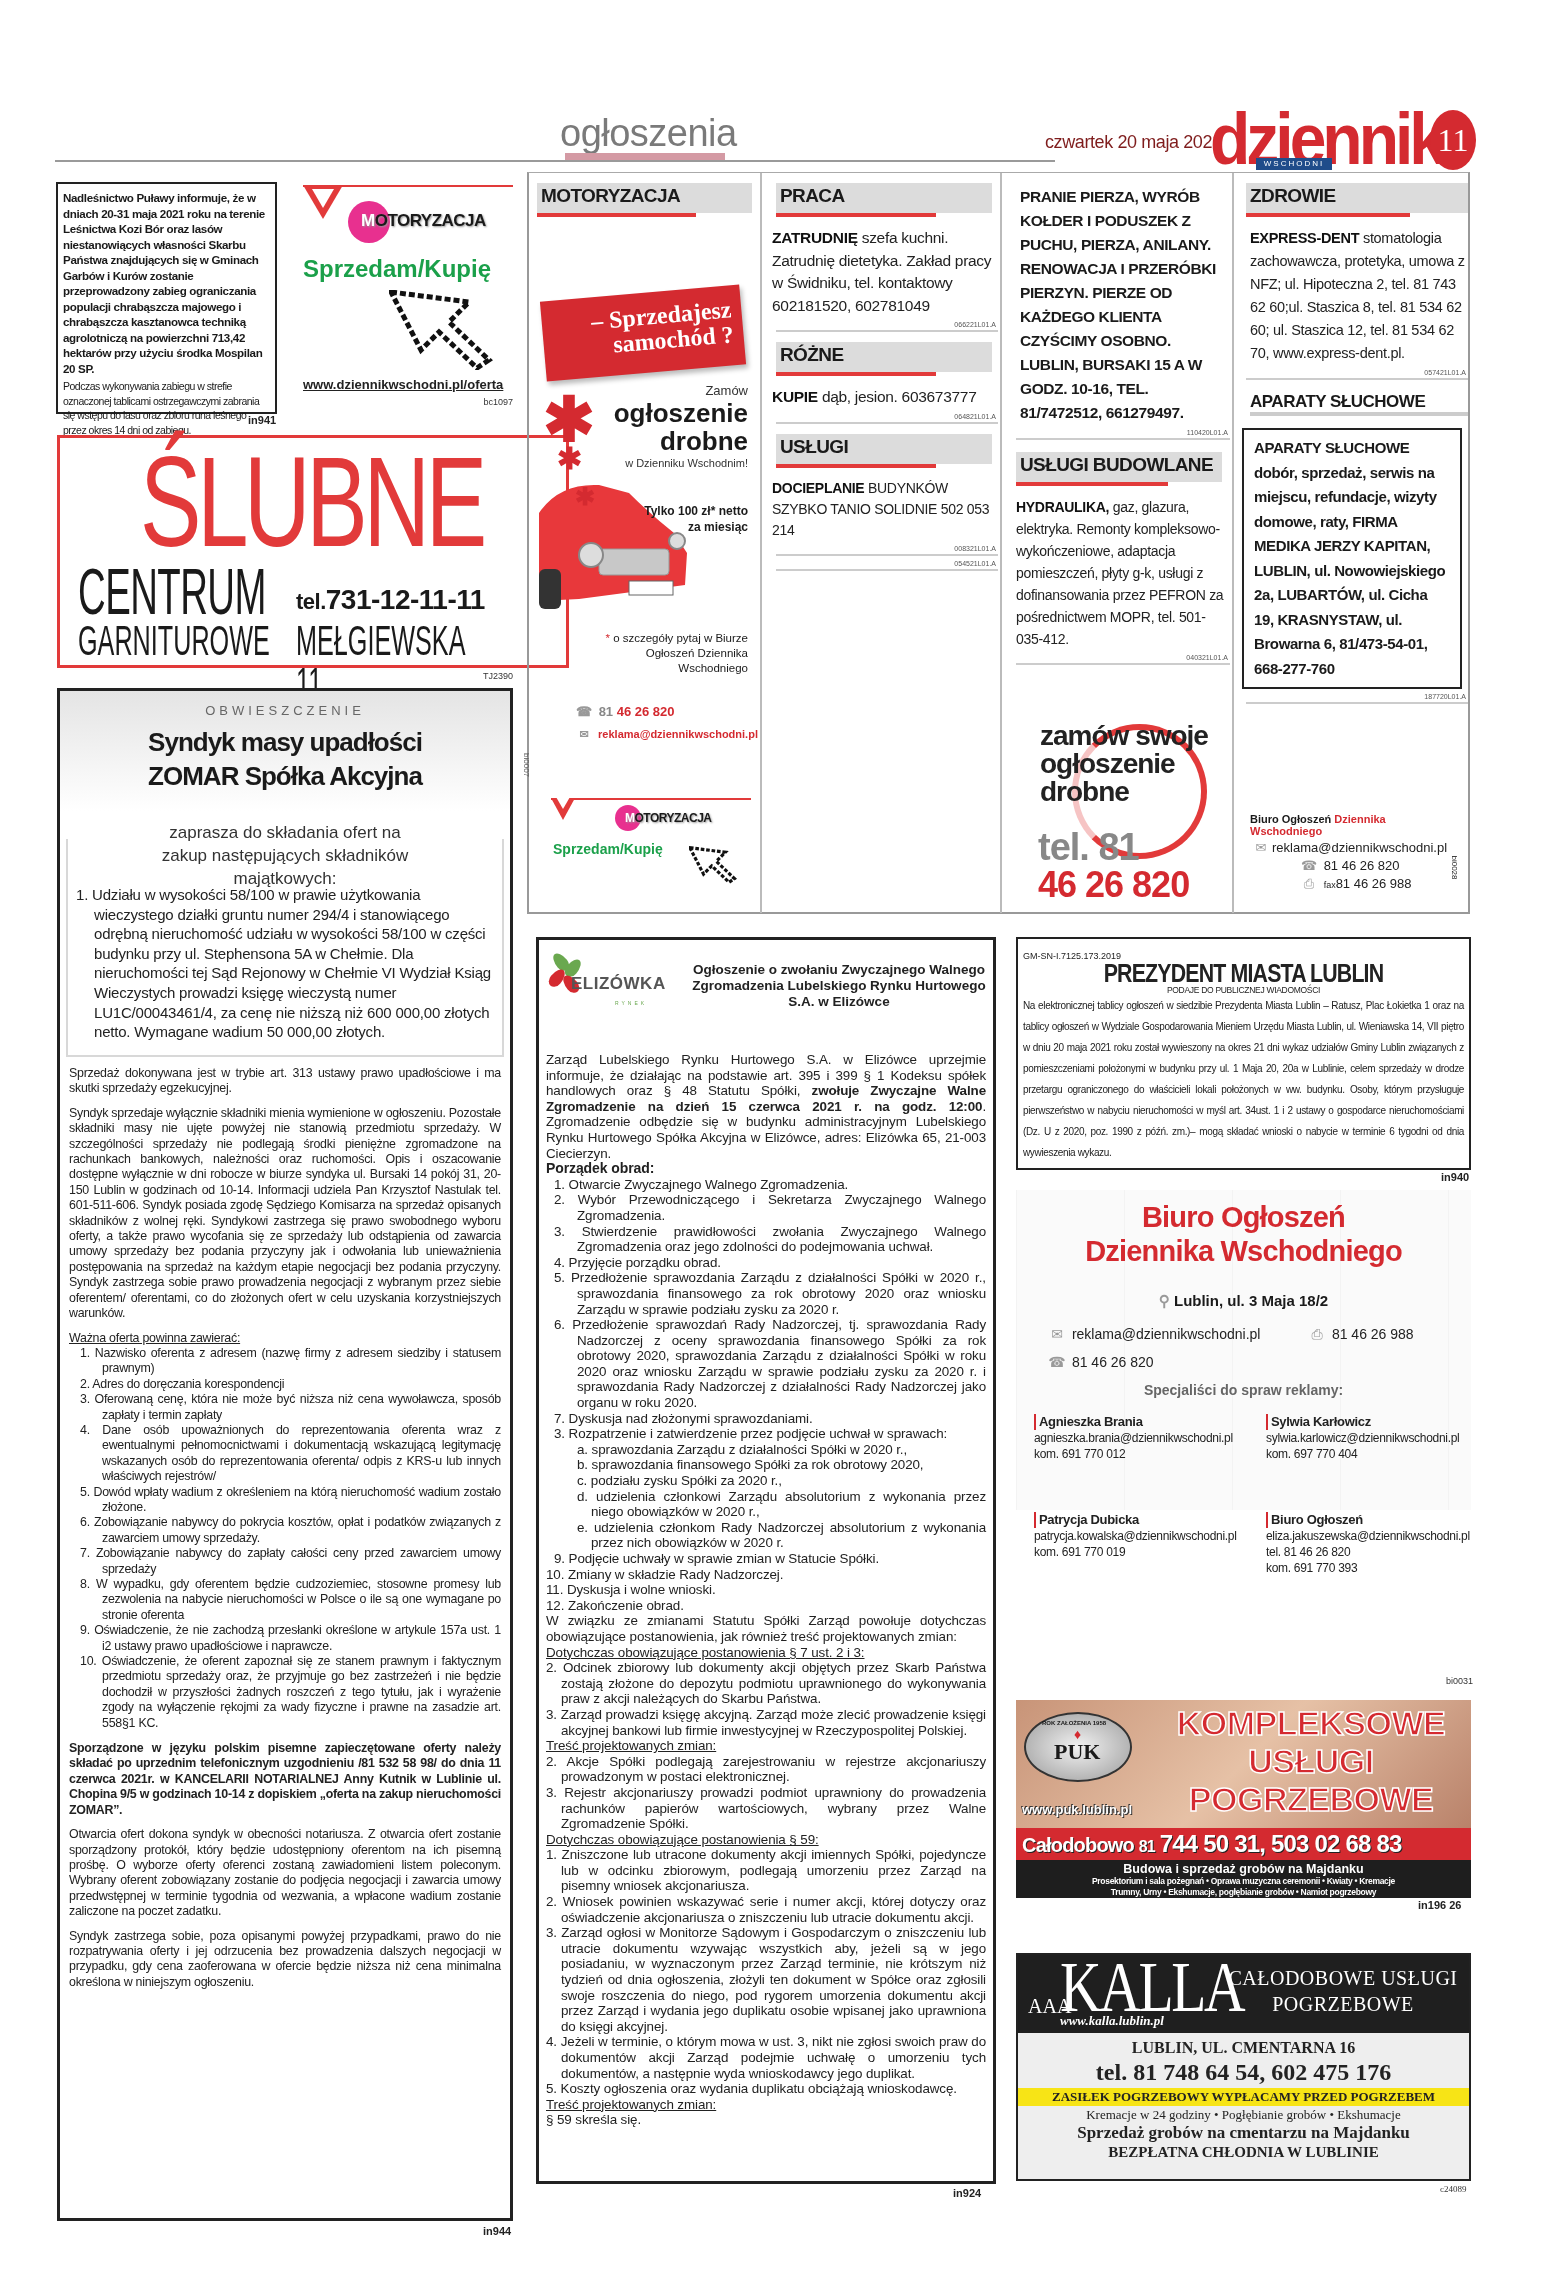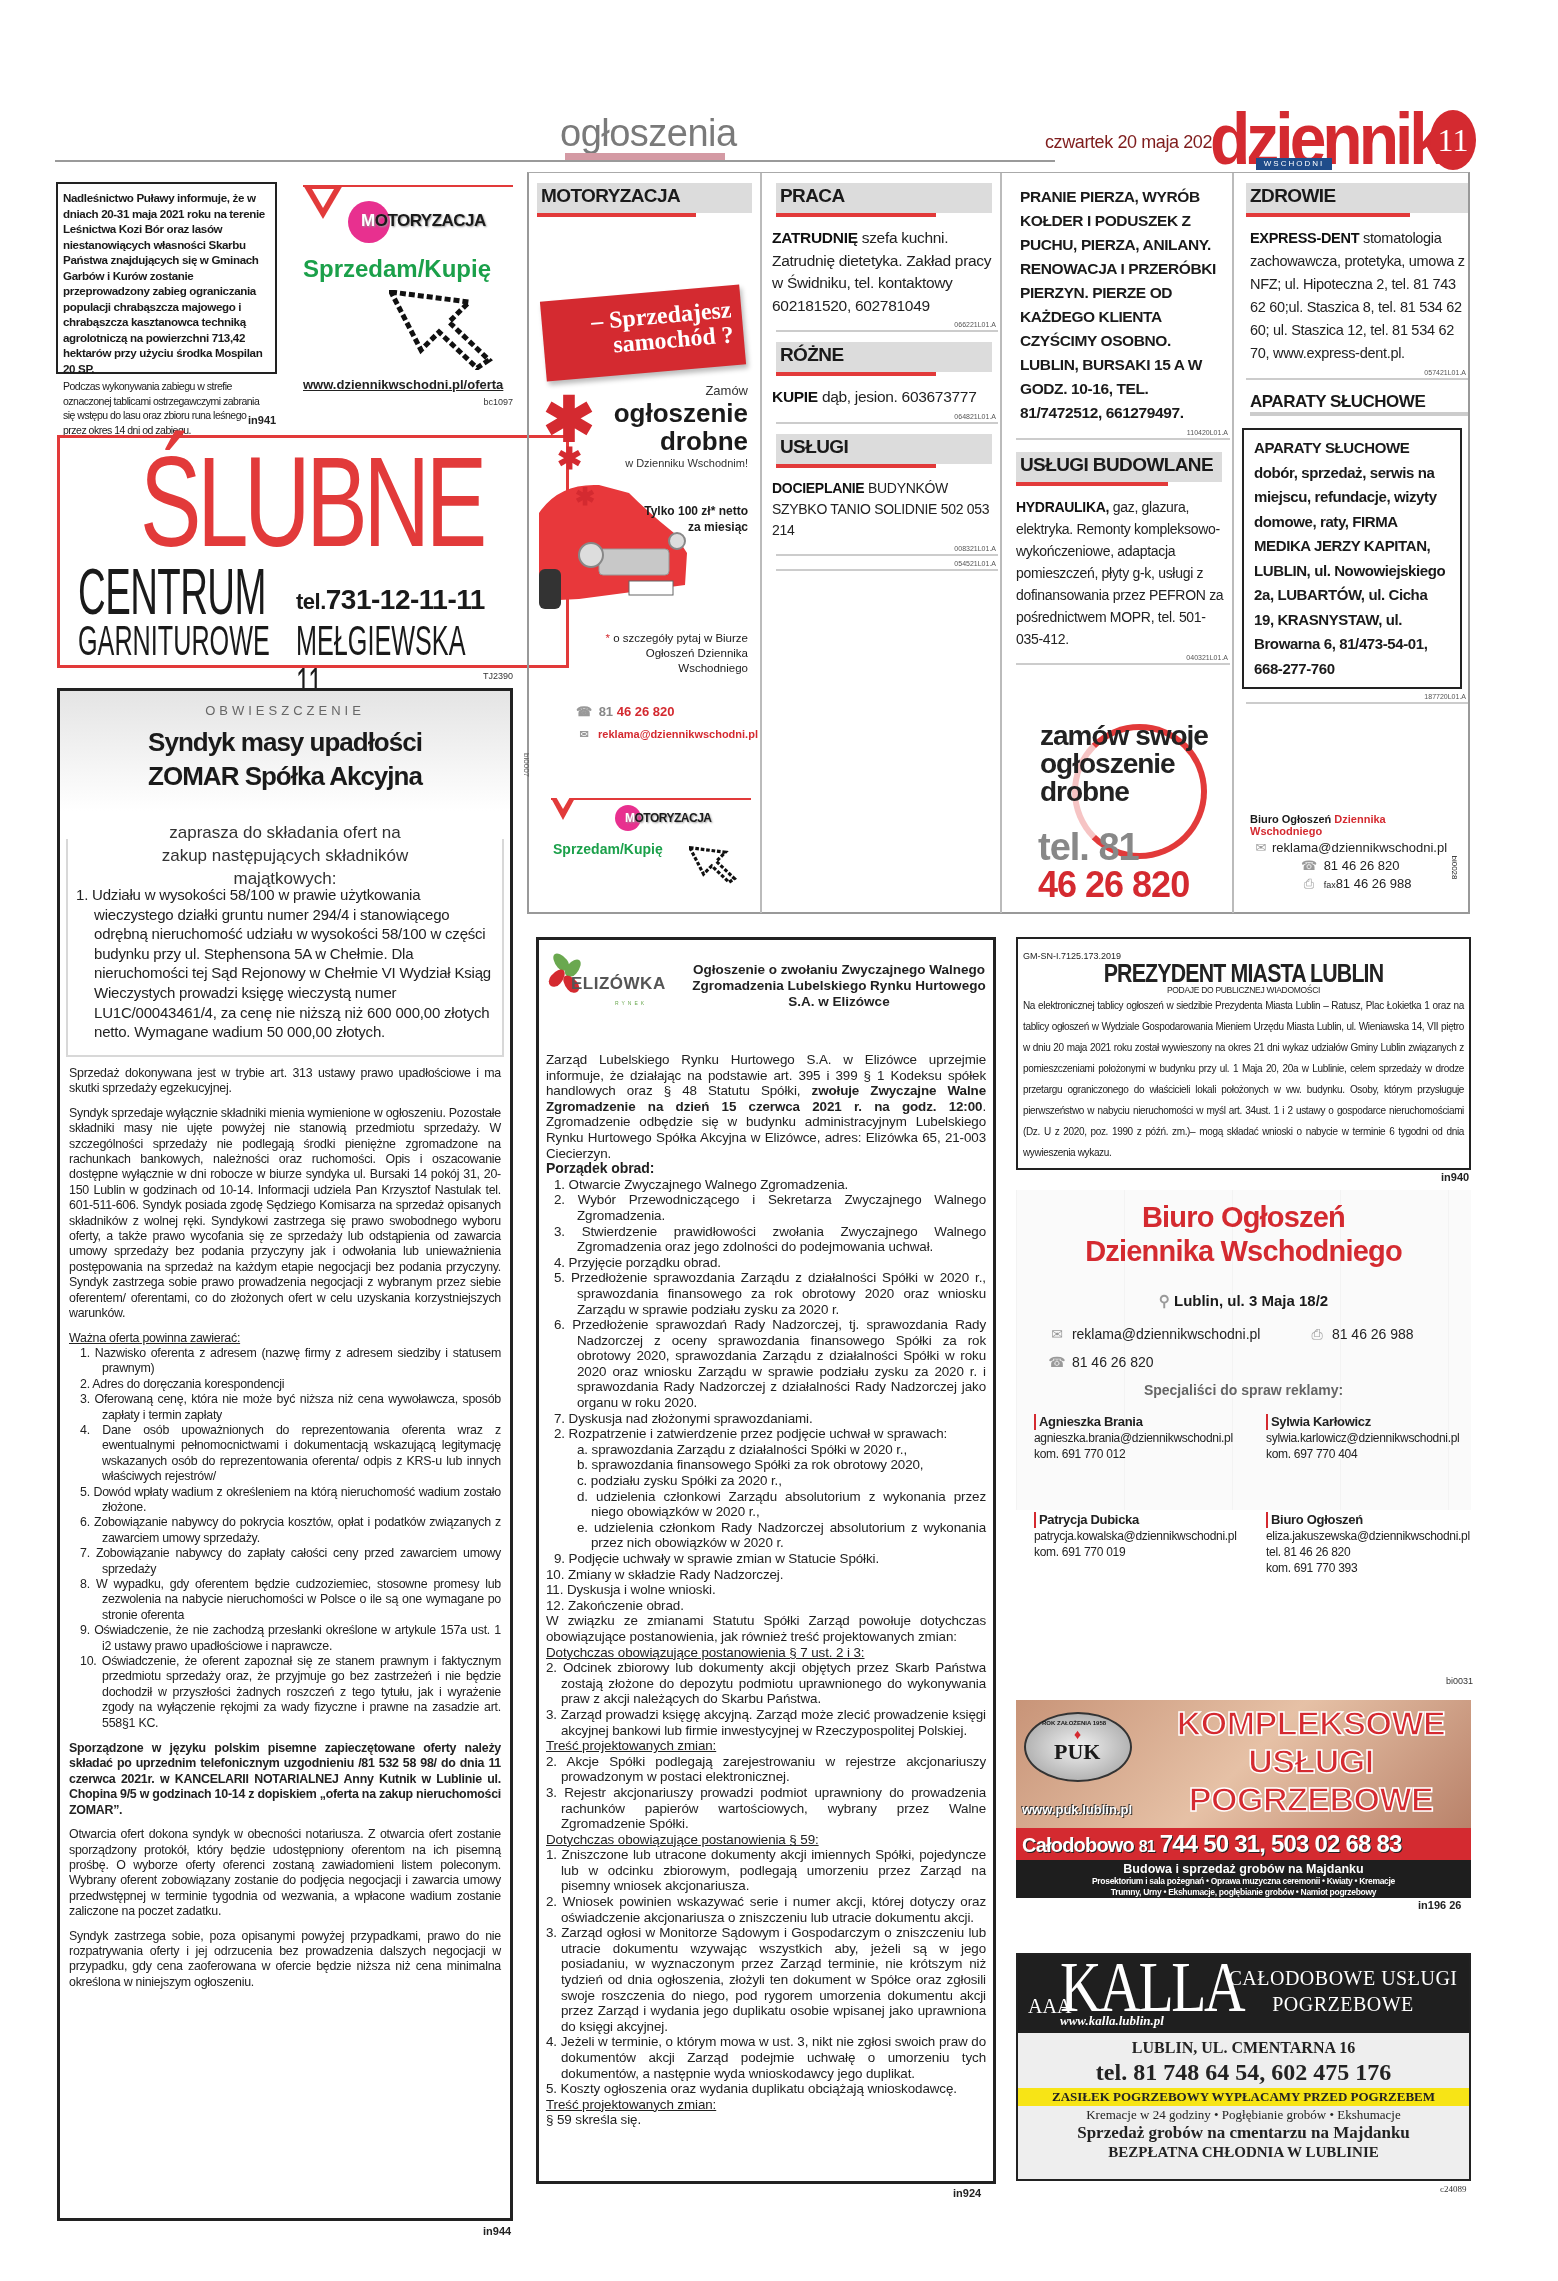--- a/index.html
+++ b/index.html
@@ -10,21 +10,21 @@
   
   .section-title { left: 560px; top: 112px; font-size: 38px; color: #7a7a7a; font-weight: 300; letter-spacing: -0.5px; }
   .section-underline { left: 565px; top: 153px; width: 160px; height: 9px; background: #d49aa4; }
   .header-line { left: 55px; top: 160px; width: 1000px; height: 2px; background: #9a9a9a; }
   .date { left: 1045px; top: 132px; font-size: 18px; color: #7f1d1d; letter-spacing: -0.4px; }
   .logo { left: 1210px; top: 102px; font-size: 66px; font-weight: 900; color: #d42a30; letter-spacing: -4px; line-height: 66px; font-family: "Liberation Sans", sans-serif; transform: scaleY(1.1); transform-origin: top left; }
   .logo-sub { left: 1256px; top: 158px; width: 76px; height: 12px; background: #1f4c8a; color: #fff; font-size: 8px; text-align: center; letter-spacing: 2px; line-height: 12px; }
   .page-num { left: 1430px; top: 110px; width: 46px; height: 60px; border-radius: 50%; background: #d42a30; color: #fff; font-family: "Liberation Serif", serif; font-size: 32px; text-align: center; line-height: 60px; }
 
   
-  .nadl { left: 56px; top: 182px; width: 221px; height: 192px; border: 2px solid #222; padding: 6px 5px; font-size: 11.6px; line-height: 15.5px; }
+  .nadl { left: 56px; top: 182px; width: 221px; height: 232px; border: 2px solid #222; padding: 6px 5px; font-size: 11.6px; line-height: 15.5px; }
   .nadl .bold { font-weight: 700; letter-spacing: -0.35px; }
   .nadl .small { font-size: 10.5px; line-height: 14.5px; margin-top: 3px; letter-spacing: -0.5px; }
   .code { font-size: 9px; color: #333; }
   .code-b { font-size: 11px; font-weight: 700; color: #222; }
 
   
   .moto-mini { left: 303px; top: 185px; width: 210px; height: 250px; }
   .moto-mini .redline { position: absolute; left: 0; top: 0; width: 210px; height: 2px; background: #e23a3a; }
   .tri { position: absolute; width: 0; height: 0; border-left: 20px solid transparent; border-right: 20px solid transparent; border-top: 34px solid #e23a3a; }
   .tri::after { content: ""; position: absolute; left: -11px; top: -30px; border-left: 11px solid transparent; border-right: 11px solid transparent; border-top: 19px solid #fff; }
@@ -357,21 +357,21 @@
     <div><span>Zarząd Lubelskiego Rynku Hurtowego S.A. w Elizówce uprzejmie informuje, że działając na podstawie art. 395 i 399 § 1 Kodeksu spółek handlowych oraz § 48 Statutu Spółki, </span><b>zwołuje Zwyczajne Walne Zgromadzenie na dzień 15 czerwca 2021 r. na godz. 12:00</b><span>. Zgromadzenie odbędzie się w budynku administracyjnym Lubelskiego Rynku Hurtowego Spółka Akcyjna w Elizówce, adres: Elizówka 65, 21-003 Ciecierzyn.</span></div>
     <div style="font-weight:700;font-size:14px;">Porządek obrad:</div>
     <ol style="padding-left:8px;">
       <li>1. Otwarcie Zwyczajnego Walnego Zgromadzenia.</li>
       <li>2. Wybór Przewodniczącego i Sekretarza Zwyczajnego Walnego Zgromadzenia.</li>
       <li>3. Stwierdzenie prawidłowości zwołania Zwyczajnego Walnego Zgromadzenia oraz jego zdolności do podejmowania uchwał.</li>
       <li>4. Przyjęcie porządku obrad.</li>
       <li>5. Przedłożenie sprawozdania Zarządu z działalności Spółki w 2020 r., sprawozdania finansowego za rok obrotowy 2020 oraz wniosku Zarządu w sprawie podziału zysku za 2020 r.</li>
       <li>6. Przedłożenie sprawozdań Rady Nadzorczej, tj. sprawozdania Rady Nadzorczej z oceny sprawozdania finansowego Spółki za rok obrotowy 2020, sprawozdania Zarządu z działalności Spółki w roku 2020 oraz wniosku Zarządu w sprawie podziału zysku za 2020 r. i sprawozdania Rady Nadzorczej z działalności Rady Nadzorczej jako organu w roku 2020.</li>
       <li>7. Dyskusja nad złożonymi sprawozdaniami.</li>
-      <li>2. Rozpatrzenie i zatwierdzenie przez podjęcie uchwał w sprawach:</li>
+      <li>3. Rozpatrzenie i zatwierdzenie przez podjęcie uchwał w sprawach:</li>
     </ol>
     <ol class="sub" style="padding-left:8px;">
       <li>a. sprawozdania Zarządu z działalności Spółki w 2020 r.,</li>
       <li>b. sprawozdania finansowego Spółki za rok obrotowy 2020,</li>
       <li>c. podziału zysku Spółki za 2020 r.,</li>
       <li>d. udzielenia członkowi Zarządu absolutorium z wykonania przez niego obowiązków w 2020 r.,</li>
       <li>e. udzielenia członkom Rady Nadzorczej absolutorium z wykonania przez nich obowiązków w 2020 r.</li>
     </ol>
     <ol>
       <li style="padding-left:31px;">9. Podjęcie uchwały w sprawie zmian w Statucie Spółki.</li>

